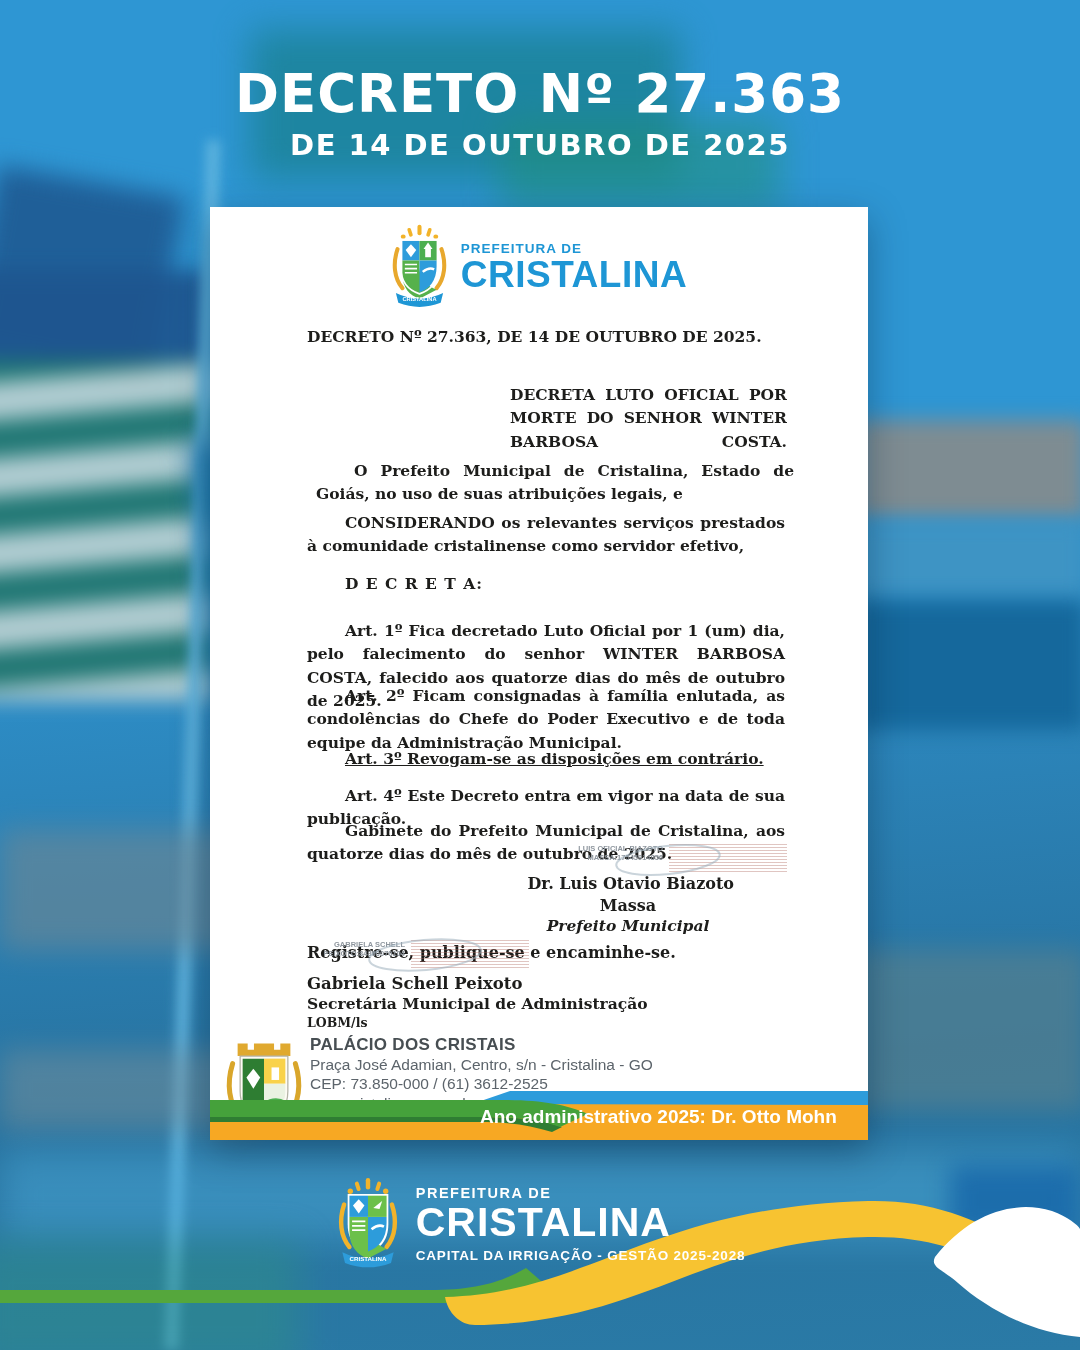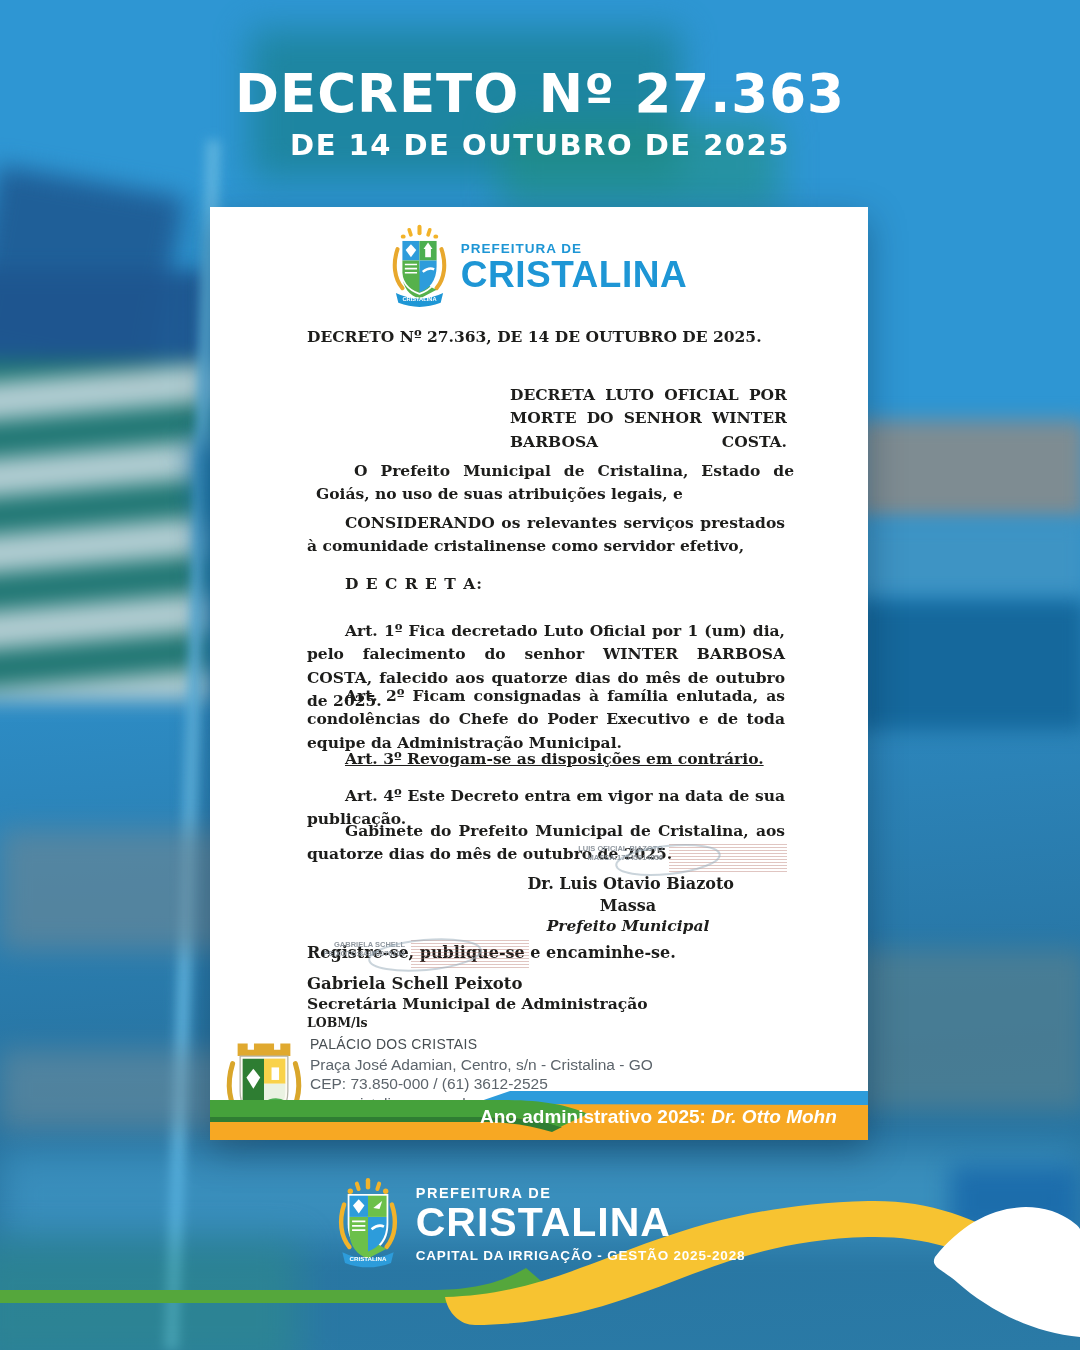--- a/index.html
+++ b/index.html
@@ -53,26 +53,26 @@
   .fineprint{width:118px;height:30px;opacity:.7;
      background:repeating-linear-gradient(rgba(175,105,95,.55) 0 1px,rgba(0,0,0,0) 1px 3px);}
   .swirl{position:absolute;pointer-events:none;}
   .sig1{left:312px;top:666px;width:212px;text-align:right;text-align-last:center;font-size:16px;line-height:1.35;}
   .sig1 .role{font-size:15.5px;font-style:italic;}
   .registre{left:97px;top:711px;font-size:16px;margin-top:23px;}
   .sig2{left:97px;top:766px;text-align:left;line-height:1.3;}
   .sig2 .name{font-size:16.5px;} .sig2 .role{font-size:15.5px;} .sig2 .initials{font-size:12.5px;}
   .doc-footer-text{left:100px;top:828px;font-family:"Liberation Sans",sans-serif;color:#5C646B;
       font-size:15.5px;line-height:19.5px;text-align:left;}
-  .doc-footer-text .palace{font-weight:normal;color:#474E52;font-size:14px;letter-spacing:.3px;}
+  .doc-footer-text .palace{font-weight:bold;color:#474E52;font-size:17px;letter-spacing:.3px;}
   .doc-crest{left:12px;top:824px;}
   .doc-waves{left:0;bottom:0;}
   .banner{left:270px;top:899px;width:388px;overflow:hidden;white-space:nowrap;
       font-family:"Liberation Sans",sans-serif;font-weight:bold;font-size:19px;color:#fff;}
-  .banner .em{font-style:italic;text-align:center;}
+  .banner .em{text-align:center;}
   
   .brand{position:absolute;left:0;top:1178px;width:1080px;display:flex;justify-content:center;
          align-items:center;gap:15px;color:#fff;}
   .brand .b1{font-family:"Liberation Sans",sans-serif;font-weight:bold;font-size:14.5px;letter-spacing:1.5px;}
   .brand .b2{font-family:"Liberation Sans",sans-serif;font-weight:bold;font-size:41px;letter-spacing:1px;line-height:1.05;}
   .brand .b3{font-family:"Liberation Sans",sans-serif;font-weight:bold;font-size:13.5px;letter-spacing:.8px;margin-top:3px;}
   .bottom-waves{position:absolute;left:0;top:1175px;}
 </style>
 </head>
 <body>

